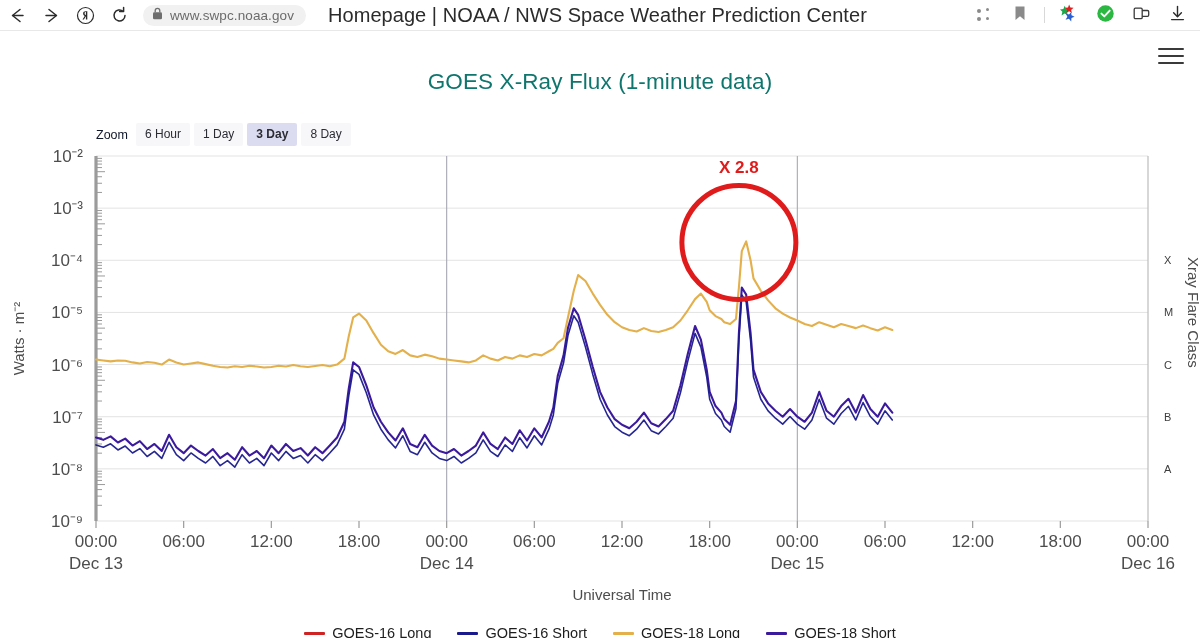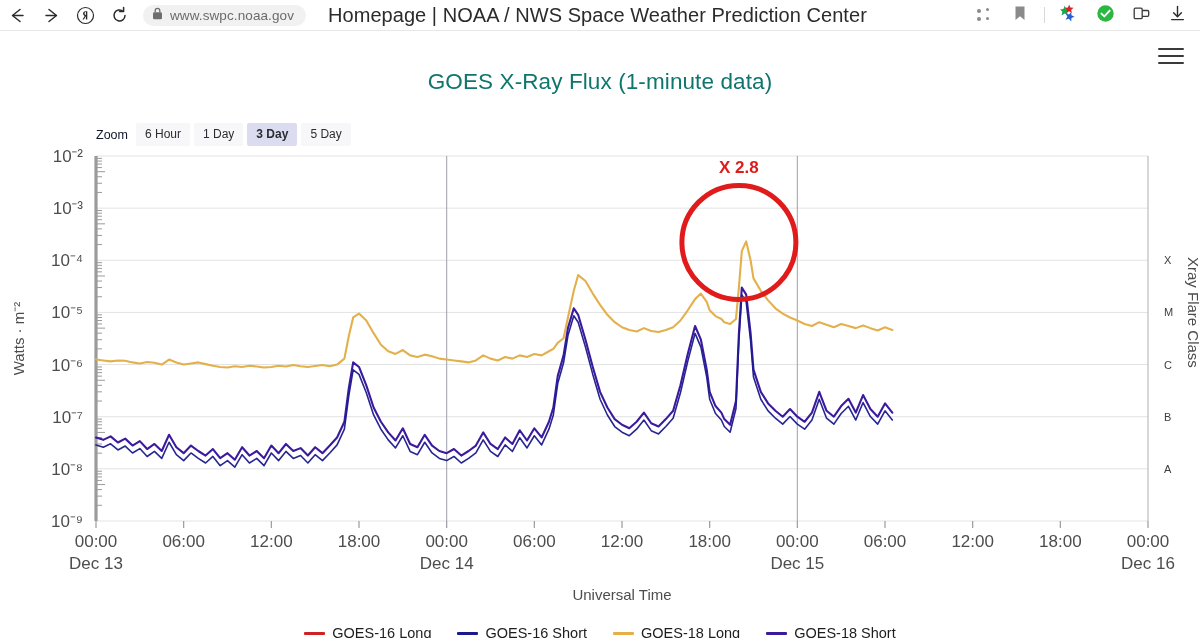--- a/index.html
+++ b/index.html
@@ -198,21 +198,21 @@
     <span></span>
     <span></span>
     <span></span>
   </div>
 
   <div class="zoom-ctl">
     <span class="zoom-label">Zoom</span>
     <span class="zoom-btn">6 Hour</span>
     <span class="zoom-btn">1 Day</span>
     <span class="zoom-btn active">3 Day</span>
-    <span class="zoom-btn">5 Day</span>
+    <span class="zoom-btn">8 Day</span>
   </div>
 
   <div class="chart-wrap">
     <svg class="chart" id="chartsvg" width="1200" height="460" viewBox="0 0 1200 460">
         <line x1="96" x2="1148" y1="15" y2="15" stroke="#e3e3e3" stroke-width="1"></line>
         <text x="83" y="21" text-anchor="end" font-size="17" class="tick-txt">10⁻²</text>
         <line x1="96" x2="1148" y1="67.14285714285714" y2="67.14285714285714" stroke="#e3e3e3" stroke-width="1"></line>
         <text x="83" y="73.14285714285714" text-anchor="end" font-size="17" class="tick-txt">10⁻³</text>
         <line x1="96" x2="1148" y1="119.28571428571428" y2="119.28571428571428" stroke="#e3e3e3" stroke-width="1"></line>
         <text x="83" y="125.28571428571428" text-anchor="end" font-size="17" class="tick-txt">10⁻⁴</text>

